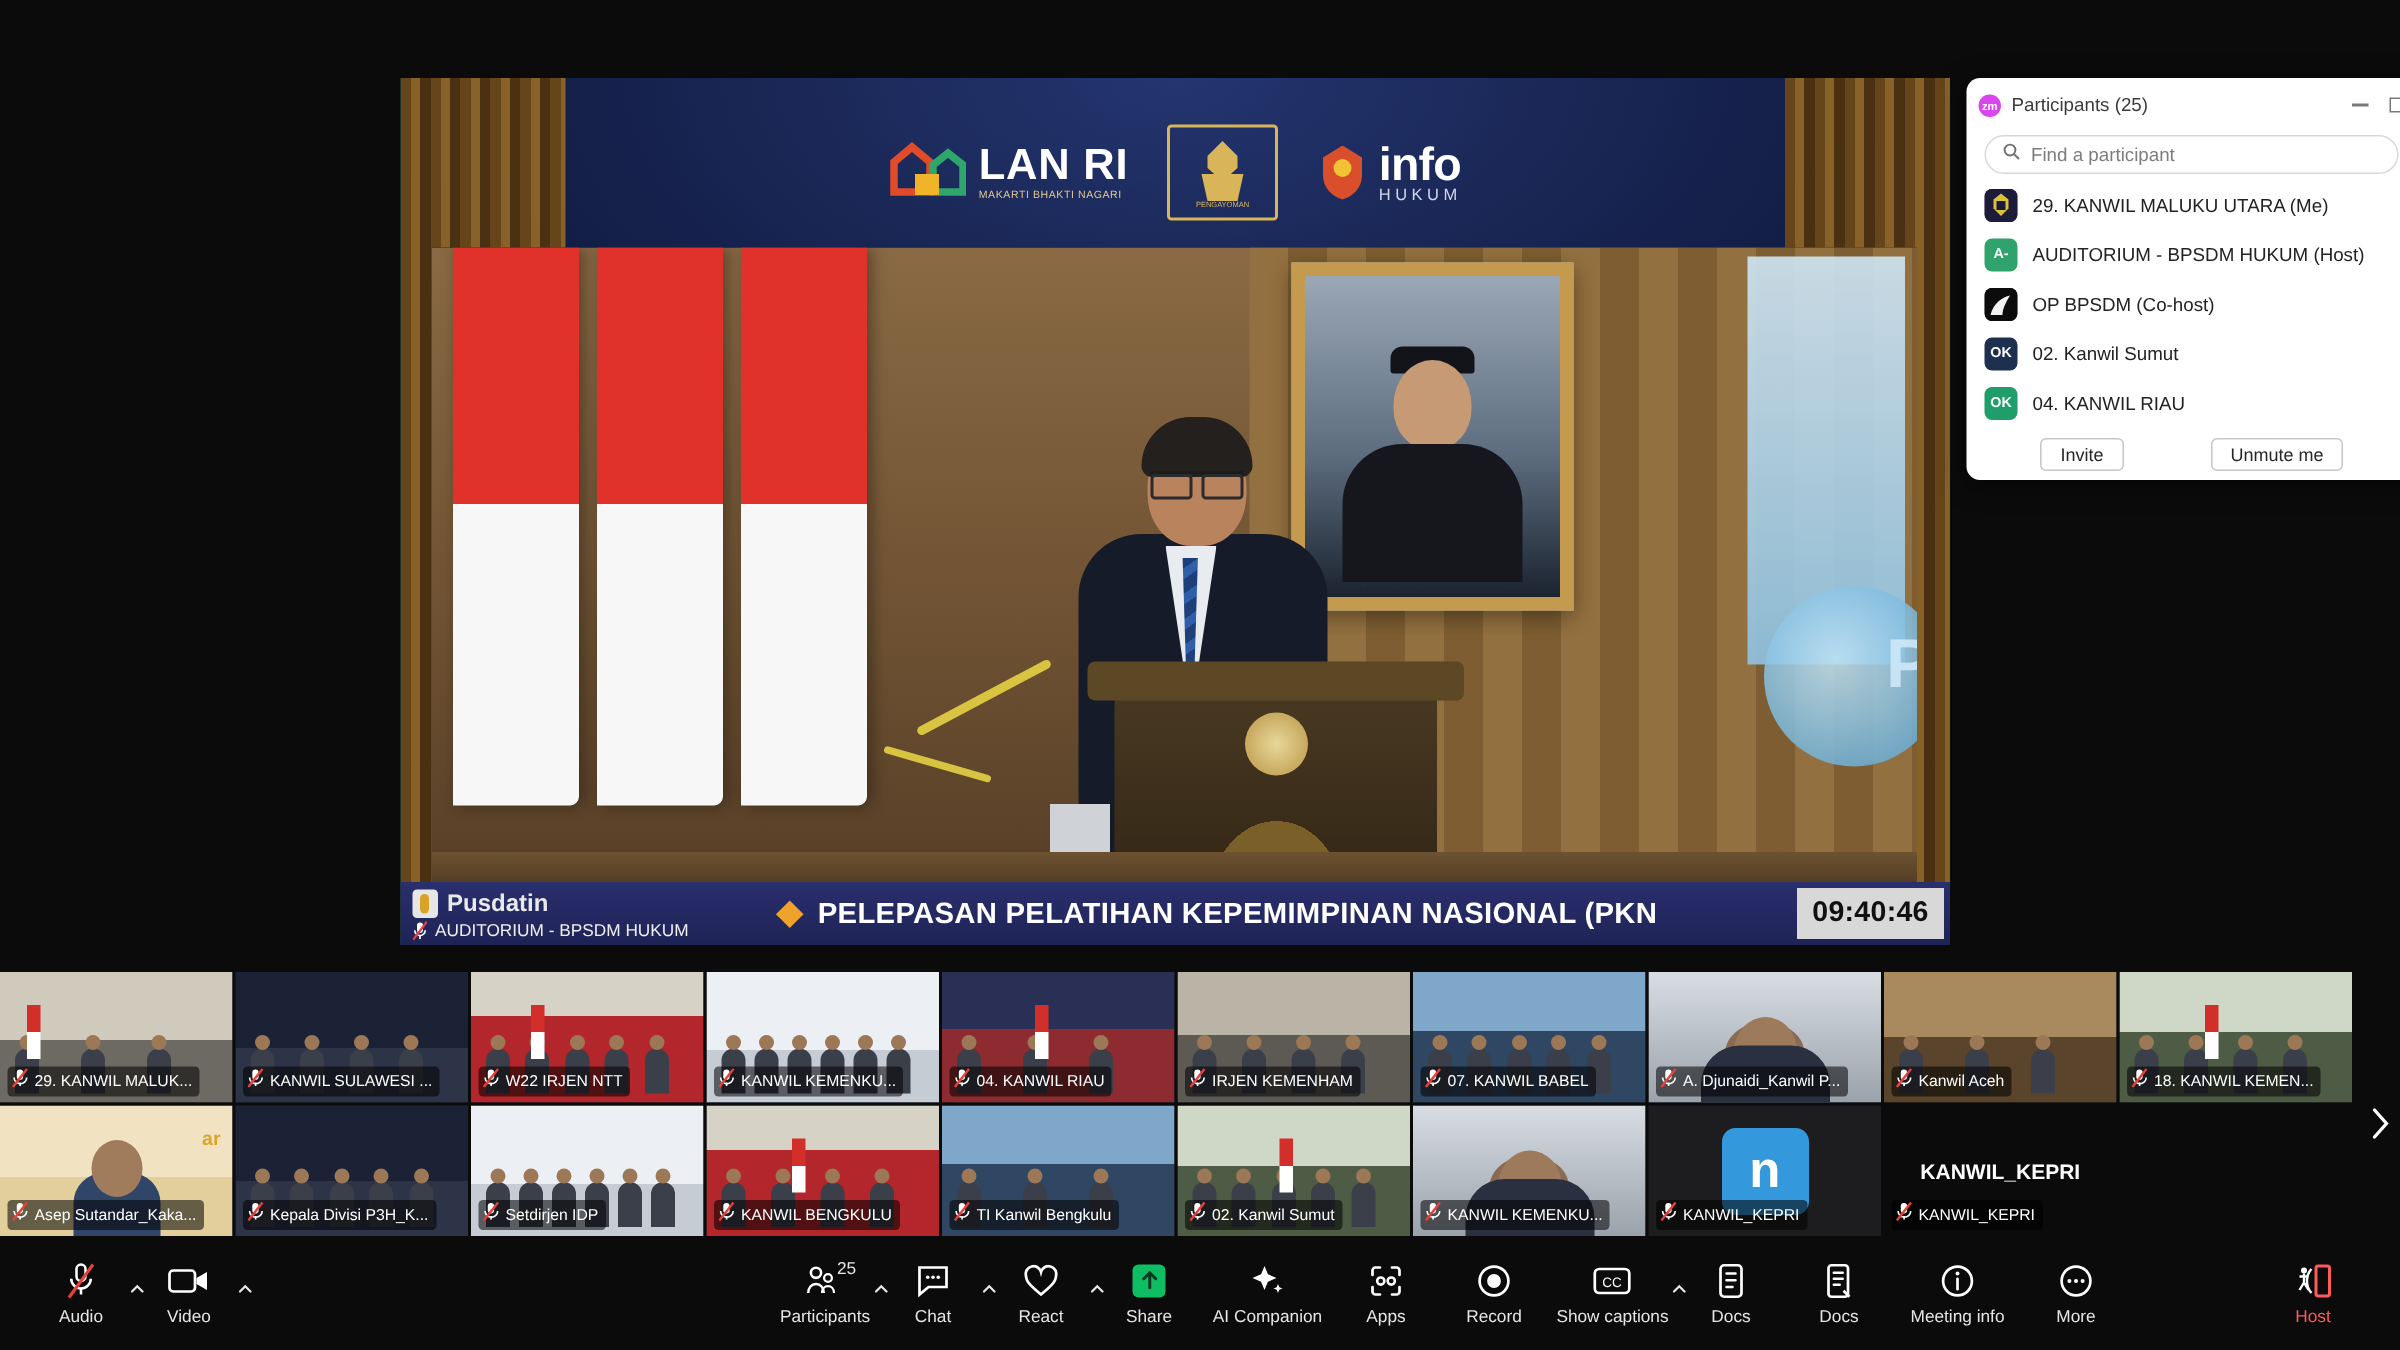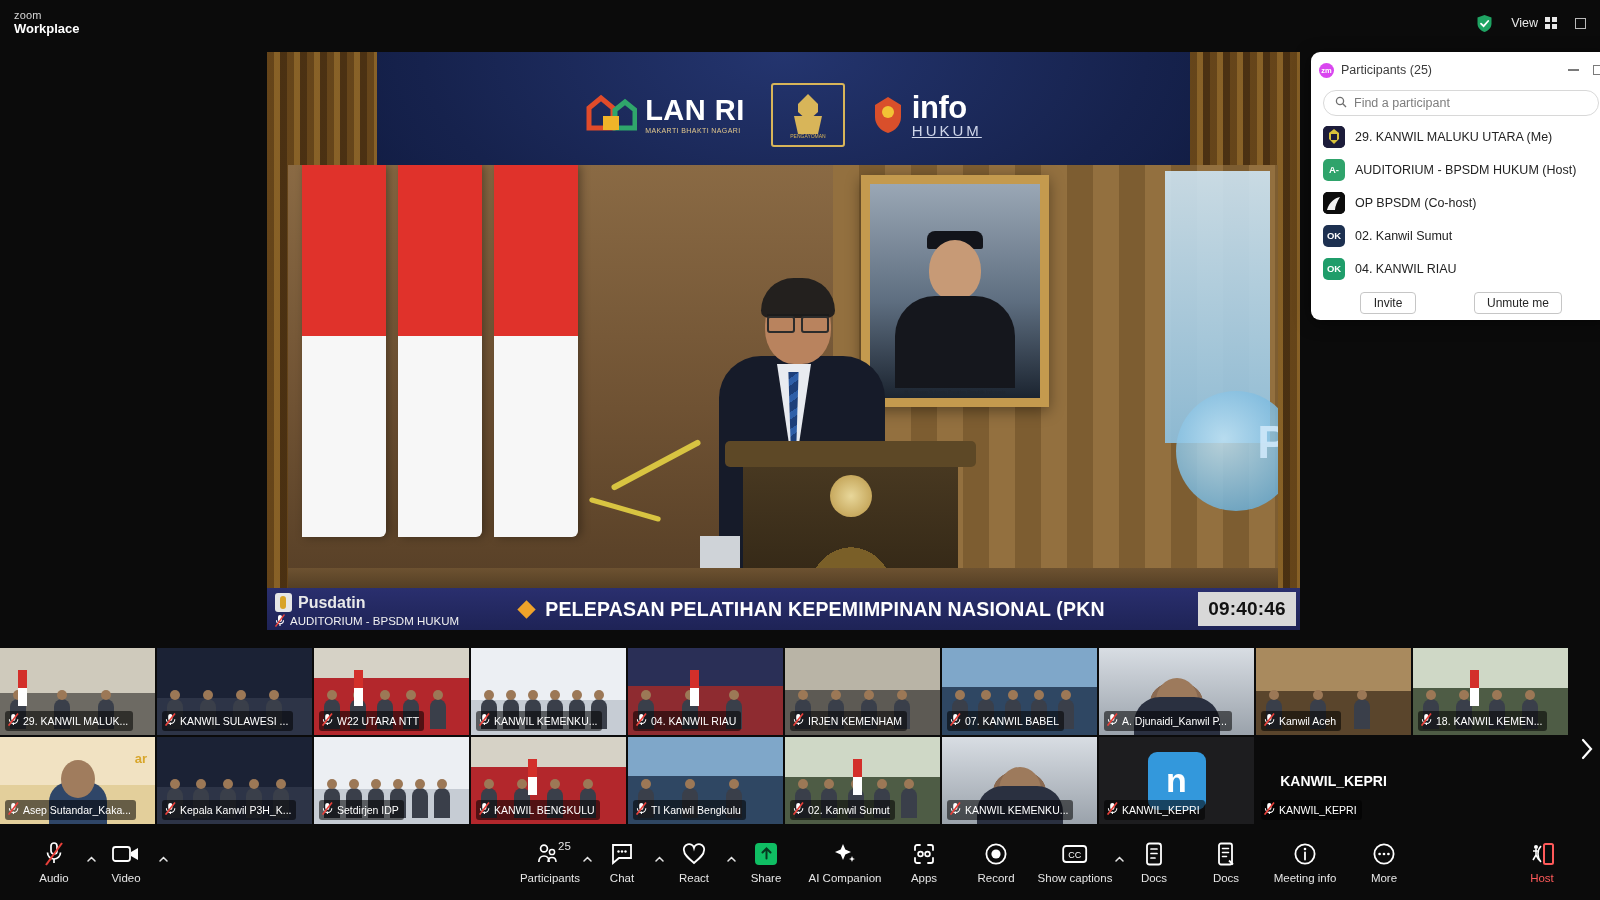--- a/index.html
+++ b/index.html
@@ -63,21 +63,21 @@
   .lanri-mark { width: 52px; height: 46px; position: relative; }
   .lanri-txt { line-height: 1; }
   .lanri-txt .t1 { font-size: 29px; font-weight: bold; color: #fff; letter-spacing: .5px; }
   .lanri-txt .t2 { font-size: 7px; color: #e3c98d; letter-spacing: .4px; margin-top: 2px; }
   .kemenkum {
     width: 74px; height: 64px; border: 2px solid #d8b559; border-radius: 3px;
     display: flex; align-items: center; justify-content: center;
   }
   .bpsdm { line-height: 1; display: flex; align-items: center; gap: 7px; }
   .bpsdm .bt { font-size: 31px; font-weight: bold; color: #fff; letter-spacing: -.5px; }
-  .bpsdm .bs { font-size: 15px; color: #cfd6ea; letter-spacing: 3px; text-decoration: underline; }
+  .bpsdm .bs { font-size: 11px; color: #cfd6ea; letter-spacing: 3px; }
   .kampus {
     position: absolute; top: 140px; left: 0; width: 1033px; text-align: center;
     font-size: 19px; font-weight: bold; color: #e9c96a; letter-spacing: 1.6px;
   }
   
   .videoframe {
     position: absolute; left: 21px; top: 113px; width: 990px; height: 443px;
     background: #2c1d0d; overflow: hidden;
   }
   .room {
@@ -282,44 +282,20 @@
     width: 22px; height: 22px; background: #0fbe63; border-radius: 4px;
     display: flex; align-items: center; justify-content: center;
   }
   .leave-lb { color: #ff5a5a !important; }
 </style>
 </head>
 <body>
 
 <div id="app">
 
-  <div class="titlebar">
-    <div class="brand">
-      <div class="b1">zoom</div>
-      <div class="b2">Workplace</div>
-    </div>
-    <div class="tb-right">
-      <span class="shield">
-        <svg width="17" height="19" viewBox="0 0 17 19">
-            <path d="M8.5 1 1.5 3.4v6.1c0 4.1 3 7.3 7 8.5 4-1.2 7-4.4 7-8.5V3.4z" fill="#1fa463"></path>
-            <path d="M5 9.6l2.6 2.6L12.2 7" stroke="#fff" stroke-width="1.8" fill="none" stroke-linecap="round"></path>
-          </svg>
-      </span>
-      <div class="view-btn">
-        <span>View</span>
-        <span class="grid-ic">
-            <i></i>
-            <i></i>
-            <i></i>
-            <i></i>
-          </span>
-      </div>
-      <span class="win-sq"></span>
-    </div>
-  </div>
 
   <div class="stage">
     <div class="stage-bg"></div>
     <div class="arch"></div>
     <div class="curtain-l"></div>
     <div class="curtain-r"></div>
 
     <div class="logoband">
       <div class="lanri">
         <span class="lanri-mark">
@@ -524,21 +500,21 @@
             <div class="fig" style="left:115.6px"></div>
           </div>
           <div class="flagm" style="left:40px;top:22px"></div>
           <div class="tile-label">
             <span><svg width="11" height="13" viewBox="0 0 11 13">
                 <rect x="3.2" y="1" width="4.2" height="7" rx="2.1" fill="#fff"></rect>
                 <path d="M1.4 6.3a4.2 4.2 0 0 0 8.4 0" stroke="#fff" stroke-width="1.1" fill="none"></path>
                 <path d="M5.4 9.6V12" stroke="#fff" stroke-width="1.1"></path>
                 <path d="M0.6 12.6 10 0.6" stroke="#e8403a" stroke-width="1.6"></path>
               </svg></span>
-            <span class="nm">W22 UTARA NTT</span>
+            <span class="nm">W22 IRJEN NTT</span>
           </div>
         </div>
         <div class="tile">
           <div class="sc sc-white"></div>
           <div class="figs">
             <div class="fig" style="left:10px"></div>
             <div class="fig" style="left:32px"></div>
             <div class="fig" style="left:54px"></div>
             <div class="fig" style="left:76px"></div>
             <div class="fig" style="left:98px"></div>
@@ -685,21 +661,21 @@
             <div class="fig" style="left:89.19999999999999px"></div>
             <div class="fig" style="left:115.6px"></div>
           </div>
           <div class="tile-label">
             <span><svg width="11" height="13" viewBox="0 0 11 13">
                 <rect x="3.2" y="1" width="4.2" height="7" rx="2.1" fill="#fff"></rect>
                 <path d="M1.4 6.3a4.2 4.2 0 0 0 8.4 0" stroke="#fff" stroke-width="1.1" fill="none"></path>
                 <path d="M5.4 9.6V12" stroke="#fff" stroke-width="1.1"></path>
                 <path d="M0.6 12.6 10 0.6" stroke="#e8403a" stroke-width="1.6"></path>
               </svg></span>
-            <span class="nm">Kepala Kanwil P3H_K...</span>
+            <span class="nm">Kepala Divisi P3H_K...</span>
           </div>
         </div>
         <div class="tile">
           <div class="sc sc-white"></div>
           <div class="figs">
             <div class="fig" style="left:10px"></div>
             <div class="fig" style="left:32px"></div>
             <div class="fig" style="left:54px"></div>
             <div class="fig" style="left:76px"></div>
             <div class="fig" style="left:98px"></div>

